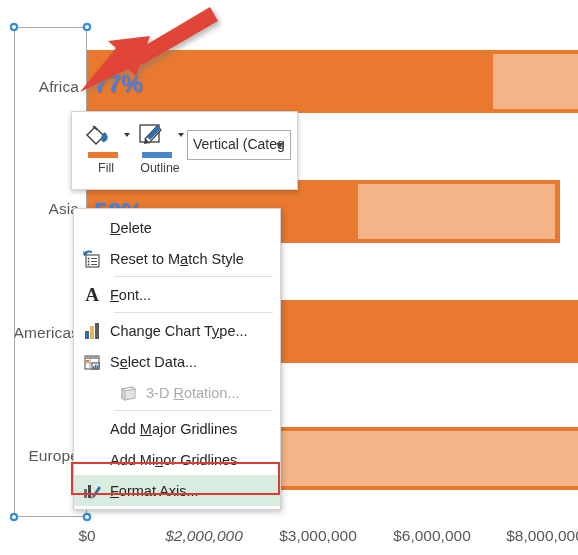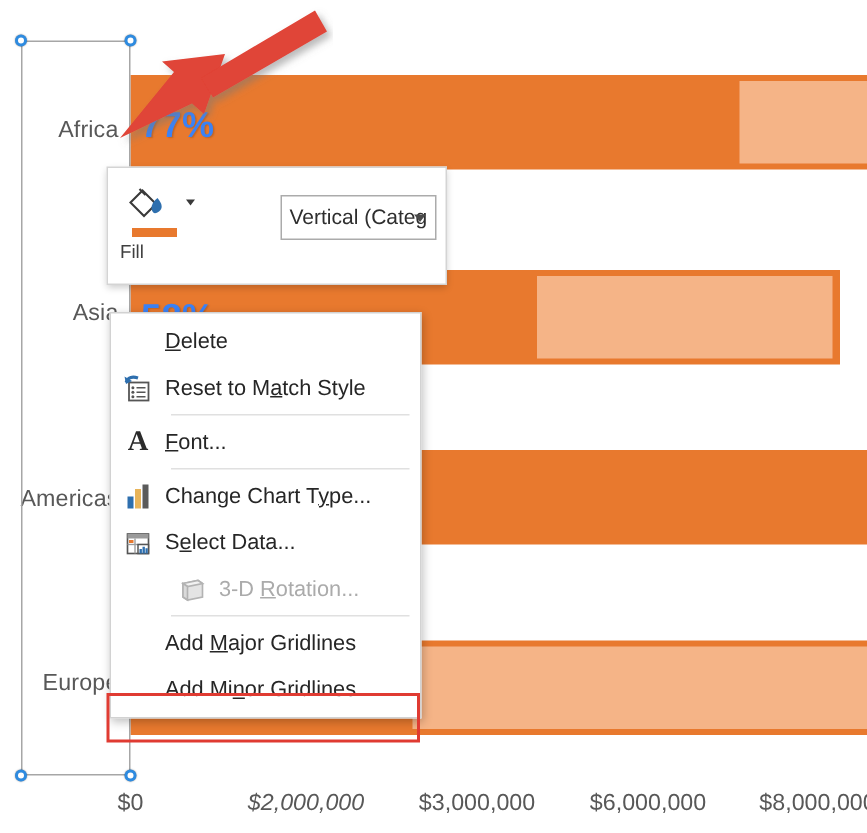--- a/index.html
+++ b/index.html
@@ -82,20 +82,21 @@
     background: #ffffff;
     border: 1px solid #D4D4D4;
     box-shadow: 0 2px 5px rgba(0,0,0,.22);
     z-index: 30;
   }
   .mt-inner { position: relative; width: 100%; height: 100%; }
   .mt-btn {
     position: absolute;
     top: 8px;
     width: 52px; height: 64px;
+    text-align: center;
   }
   .mt-btn.fill { left: 8px; }
   .mt-btn.outline { left: 62px; }
   .mt-icon-wrap { position: relative; height: 40px; }
   .mt-caret {
     position: absolute; right: 2px; top: 13px;
     width: 0; height: 0;
     border-left: 3.5px solid transparent;
     border-right: 3.5px solid transparent;
     border-top: 4px solid #3A3A3A;
@@ -235,20 +236,33 @@
             </g>
             <path d="M11 5 L15 9" stroke="#3A3A3A" stroke-width="1.4" fill="none"></path>
             <path d="M23 11 q5 6 1 9 q-4 3 -5 -2 q0 -4 4 -7 Z" fill="#2E6FAE"></path>
           </svg>
           <div class="mt-caret"></div>
           <div class="mt-colorbar" style="background:#E8792E;"></div>
         </div>
         <div class="mt-label">Fill</div>
       </div>
 
+      <div class="mt-btn outline">
+        <div class="mt-icon-wrap">
+          <svg width="34" height="30" viewBox="0 0 34 30" style="position:absolute;left:2px;top:1px;">
+            <rect x="4" y="4" width="19" height="17" fill="#ffffff" stroke="#3A3A3A" stroke-width="1.3"></rect>
+            <path d="M9 18 L21 5 L25 9 L13 22 Z" fill="#ffffff" stroke="#3A3A3A" stroke-width="1.2"></path>
+            <path d="M11 16 L22 5 L25 8 L14 19 Z" fill="#2E6FAE"></path>
+            <path d="M9 18 L13 22 L8 23 Z" fill="#3A3A3A"></path>
+          </svg>
+          <div class="mt-caret"></div>
+          <div class="mt-colorbar" style="background:#4A86C8;"></div>
+        </div>
+        <div class="mt-label">Outline</div>
+      </div>
 
       <div class="mt-dropdown">
         <span>Vertical (Categ</span>
         <div class="mt-dd-caret"></div>
       </div>
 
     </div>
   </div>
 
   <div class="ctx-menu">
@@ -327,18 +341,29 @@
     <div class="ctx-item">
       <div class="ctx-ico"></div>
       <div class="ctx-text">Add <u>M</u>ajor Gridlines</div>
     </div>
 
     <div class="ctx-item">
       <div class="ctx-ico"></div>
       <div class="ctx-text">Add Mi<u>n</u>or Gridlines</div>
     </div>
 
+    <div class="ctx-item highlighted">
+      <div class="ctx-ico">
+        <svg width="20" height="20" viewBox="0 0 20 20">
+          <rect x="2" y="8" width="3" height="9" fill="#6E6E6E"></rect>
+          <rect x="6" y="4" width="3" height="13" fill="#4A4A4A"></rect>
+          <path d="M10 15 L17 5 L19 7 L12 17 Z" fill="#2E6FAE"></path>
+          <path d="M10 15 L12 17 L8 18 Z" fill="#C08A4A"></path>
+        </svg>
+      </div>
+      <div class="ctx-text"><u>F</u>ormat Axis...</div>
+    </div>
 
   </div>
 
   <div class="ctx-highlight-ring"></div>
 
 </div>
 
 </body></html>

